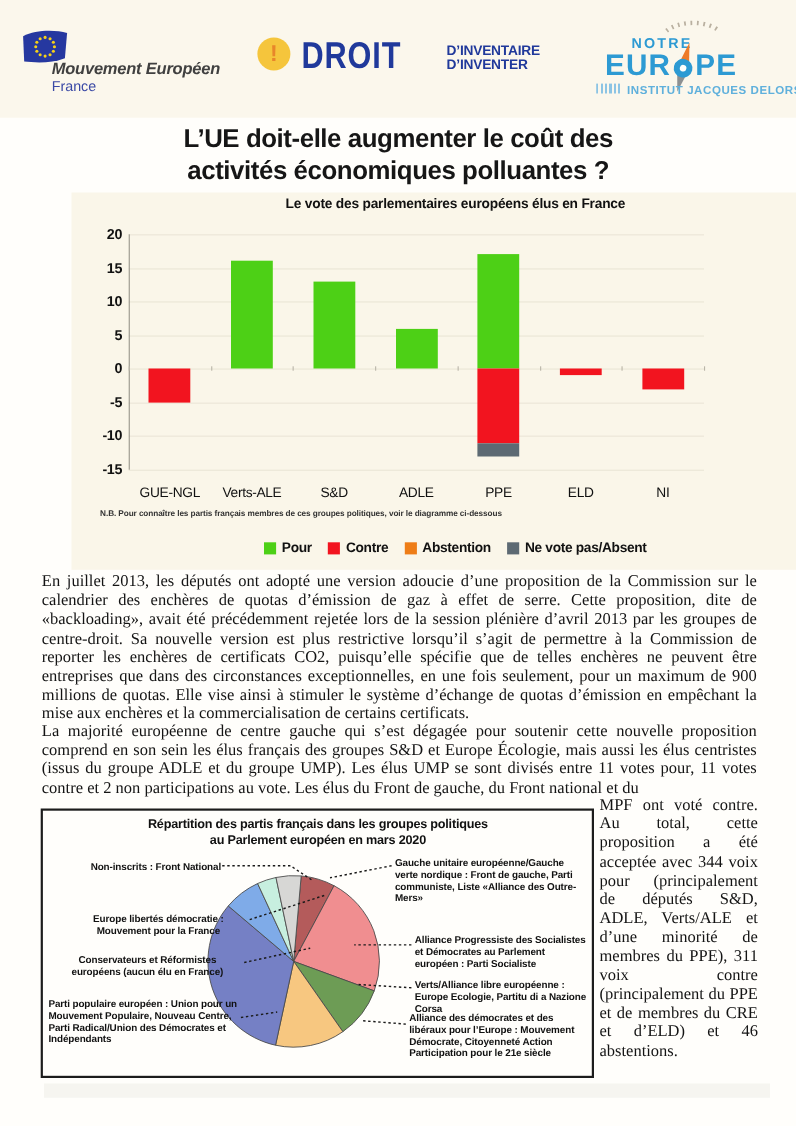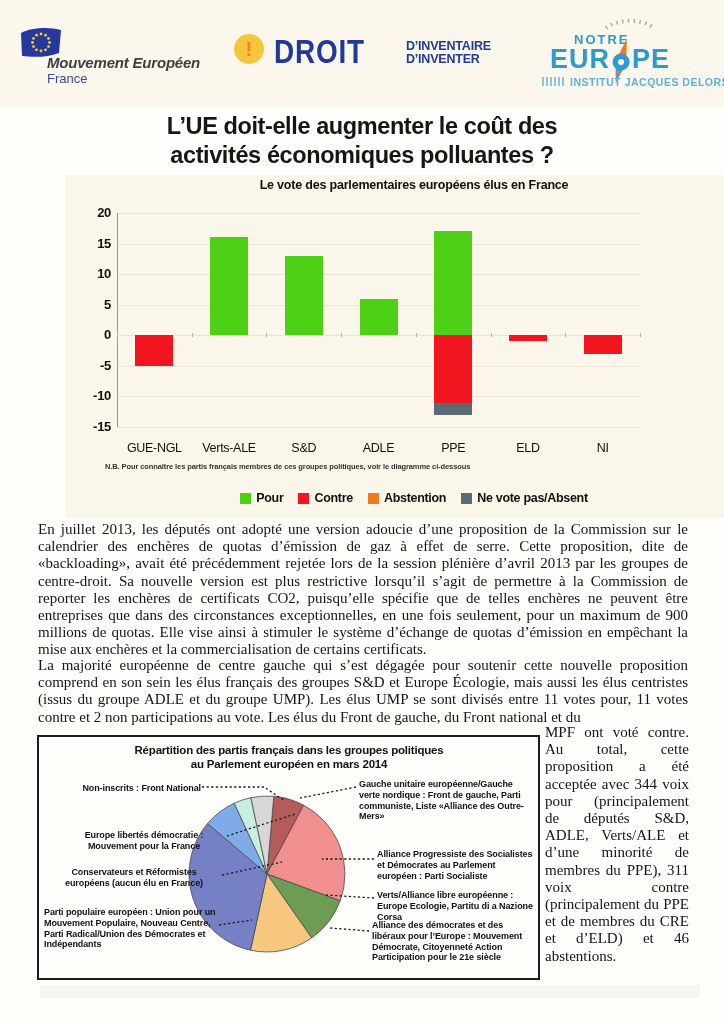--- a/index.html
+++ b/index.html
@@ -36,21 +36,21 @@
   .chart-panel{position:absolute;left:65px;top:175px;width:698px;height:343px;background:#faf6e9;}
   .chart-title{position:absolute;left:0;top:3px;width:100%;text-align:center;
                font-weight:bold;font-size:12.5px;letter-spacing:-0.2px;}
   #barplot{position:absolute;inset:0;}
   .gridline{position:absolute;height:1px;background:#eae5d6;}
   .axisline{position:absolute;width:1px;background:#98948a;}
   .ylab{position:absolute;width:44px;text-align:right;font-weight:bold;font-size:13px;letter-spacing:-0.3px;}
   .seg{position:absolute;}
   .catlab{position:absolute;text-align:center;font-weight:normal;font-size:12.5px;letter-spacing:-0.3px;}
   .slot-tick{position:absolute;width:1px;height:4px;background:#b9b5a8;}
-  .chart-note{position:absolute;left:40px;top:287px;font-size:7.5px;font-weight:bold;color:#333;letter-spacing:-0.1px;}
+  .chart-note{position:absolute;left:26px;top:287px;font-size:7.5px;font-weight:bold;color:#333;letter-spacing:-0.1px;}
   .chart-legend{position:absolute;left:0;top:316px;width:100%;display:flex;justify-content:center;gap:15px;}
   .legend-item{display:flex;align-items:center;gap:5px;}
   .legend-swatch{width:11px;height:11px;}
   .legend-label{font-weight:bold;font-size:12.5px;letter-spacing:-0.3px;}
   
   .para{position:absolute;text-align:justify;font-family:"Liberation Serif",serif;
         font-size:15px;line-height:17.2px;color:#141414;}
   .para1{left:38px;top:521px;width:650px;}
   .para2a{left:38px;top:657px;width:650px;}
   .para2b{left:545px;top:724px;width:144px;hyphens:auto;-webkit-hyphens:auto;}
@@ -198,21 +198,21 @@
       </div>
   </div>
 
   <div class="para para1">En juillet 2013, les députés ont adopté une version adoucie d’une proposition de la Commission sur le calendrier des enchères de quotas d’émission de gaz à effet de serre. Cette proposition, dite de «backloading», avait été précédemment rejetée lors de la session plénière d’avril 2013 par les groupes de centre-droit. Sa nouvelle version est plus restrictive lorsqu’il s’agit de permettre à la Commission de reporter les enchères de certificats CO2, puisqu’elle spécifie que de telles enchères ne peuvent être entreprises que dans des circonstances exceptionnelles, en une fois seulement, pour un maximum de 900 millions de quotas. Elle vise ainsi à stimuler le système d’échange de quotas d’émission en empêchant la mise aux enchères et la commercialisation de certains certificats.</div>
   <div class="para para2a">La majorité européenne de centre gauche qui s’est dégagée pour soutenir cette nouvelle proposition comprend en son sein les élus français des groupes S&amp;D et Europe Écologie, mais aussi les élus centristes (issus du groupe ADLE et du groupe UMP). Les élus UMP se sont divisés entre 11 votes pour, 11 votes contre et 2 non participations au vote. Les élus du Front de gauche, du Front national et du</div>
   <div class="para para2b">MPF ont voté contre. Au total, cette proposition a été acceptée avec 344 voix pour (principalement de députés S&amp;D, ADLE, Verts/ALE et d’une minorité de membres du PPE), 311 voix contre (principalement du PPE et de membres du CRE et d’ELD) et 46 abstentions.</div>
 
   <div class="pie-box">
     <div class="pie-title">
       <div>Répartition des partis français dans les groupes politiques</div>
-      <div>au Parlement européen en mars 2014</div>
+      <div>au Parlement européen en mars 2020</div>
     </div>
     <svg id="pieSvg" width="499" height="241" viewBox="0 0 499 241">
         <path d="M 228 137 L 234.8 59.3 A 78 78 0 0 1 264.7 68.2 Z" fill="#b45b5b" stroke="#4a4a4a" stroke-width="0.8"></path>
         <path d="M 228 137 L 264.7 68.2 A 78 78 0 0 1 301.2 163.8 Z" fill="#f08e90" stroke="#4a4a4a" stroke-width="0.8"></path>
         <path d="M 228 137 L 301.2 163.8 A 78 78 0 0 1 272.7 200.9 Z" fill="#6d9c55" stroke="#4a4a4a" stroke-width="0.8"></path>
         <path d="M 228 137 L 272.7 200.9 A 78 78 0 0 1 211.5 213.2 Z" fill="#f7c780" stroke="#4a4a4a" stroke-width="0.8"></path>
         <path d="M 228 137 L 211.5 213.2 A 78 78 0 0 1 168.5 86.6 Z" fill="#7580c5" stroke="#4a4a4a" stroke-width="0.8"></path>
         <path d="M 228 137 L 168.5 86.6 A 78 78 0 0 1 195.2 66.2 Z" fill="#7fabe8" stroke="#4a4a4a" stroke-width="0.8"></path>
         <path d="M 228 137 L 195.2 66.2 A 78 78 0 0 1 211.9 60.7 Z" fill="#c7efdf" stroke="#4a4a4a" stroke-width="0.8"></path>
         <path d="M 228 137 L 211.9 60.7 A 78 78 0 0 1 234.8 59.3 Z" fill="#d7d7d5" stroke="#4a4a4a" stroke-width="0.8"></path>

